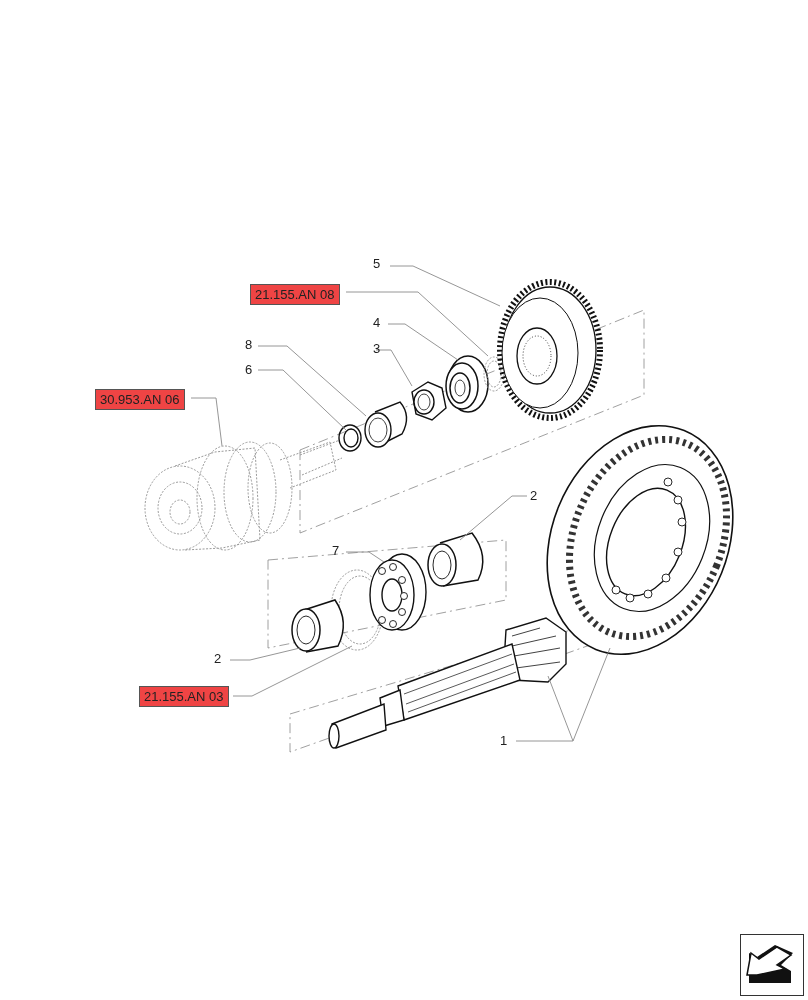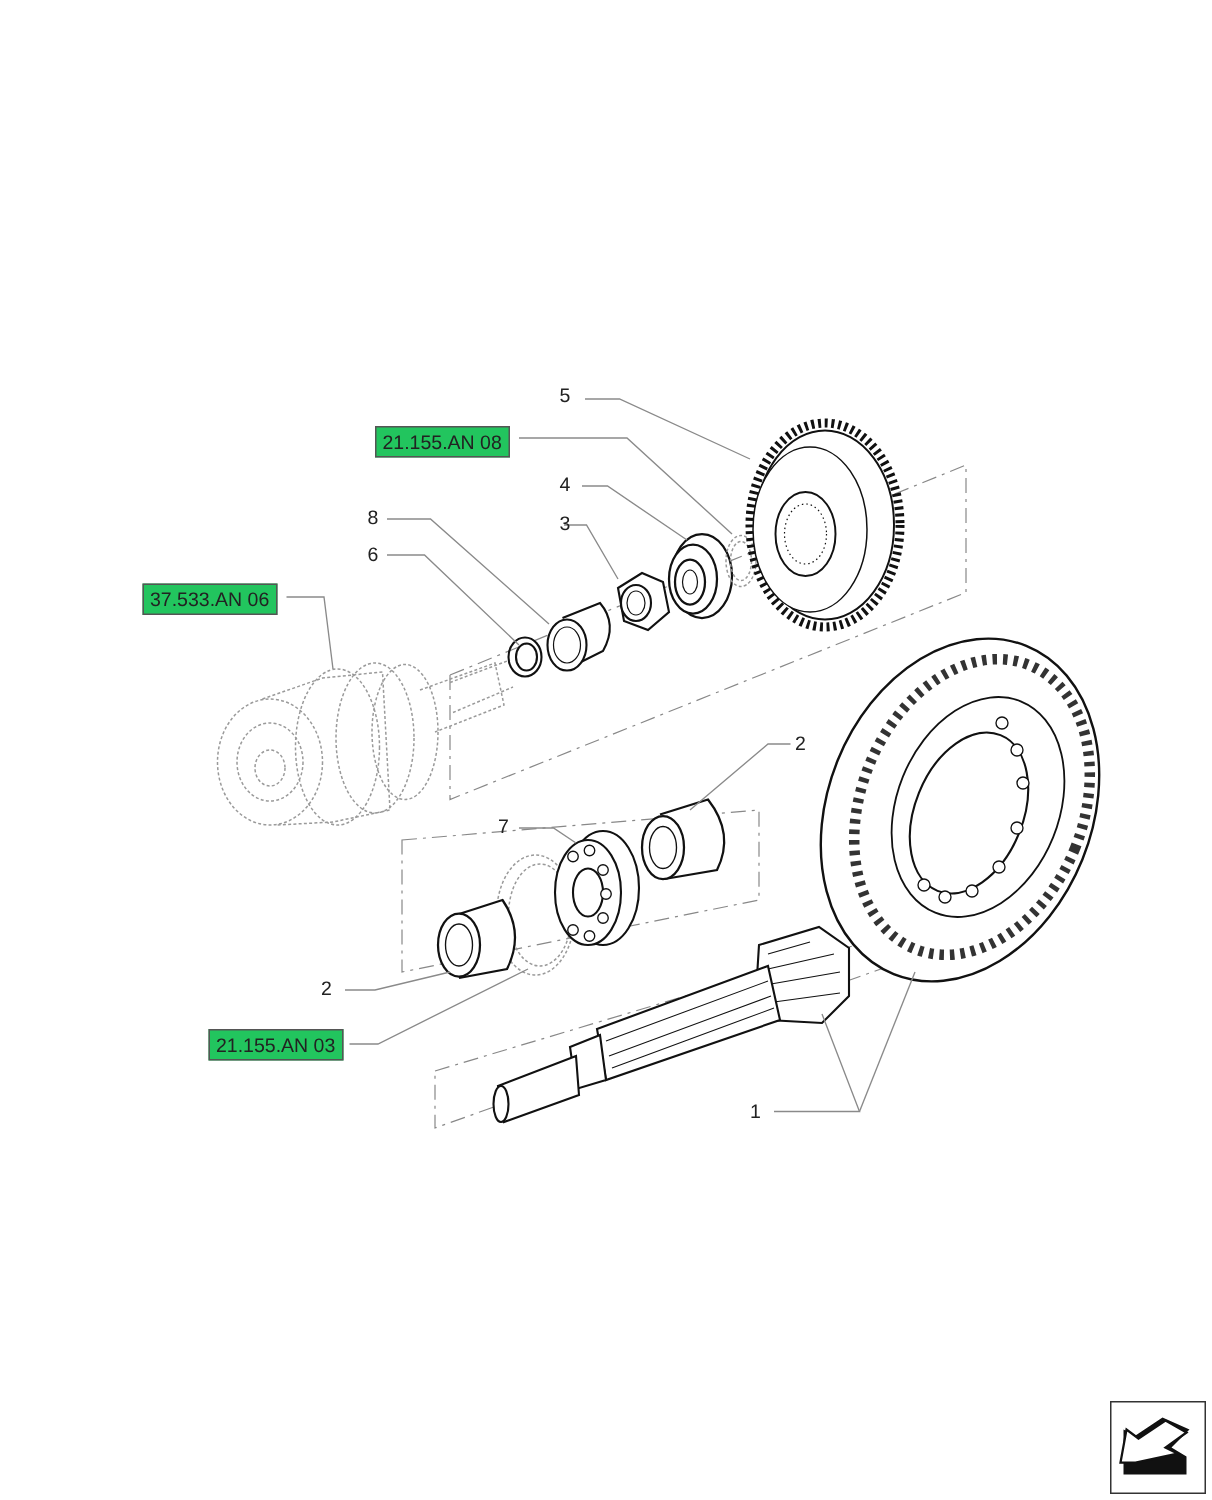--- a/index.html
+++ b/index.html
@@ -1,21 +1,21 @@
 <!DOCTYPE html>
 <html><head>
   <meta charset="utf-8">
   <style>
     html, body { margin: 0; padding: 0; background: #ffffff; }
     body { width: 808px; height: 1000px; position: relative; overflow: hidden;
            font-family: "Liberation Sans", sans-serif; }
     #canvas { position: absolute; left: 0; top: 0; width: 808px; height: 1000px; }
     .callout { position: absolute; font-size: 13px; color: #222; line-height: 1; white-space: nowrap; }
     .refbox { position: absolute; font-size: 13px; color: #222; line-height: 1; padding: 3px 4px 3px 4px;
-              border: 1px solid #555; background: #22c55e; white-space: nowrap; }
+              border: 1px solid #555; background: #ef4444; white-space: nowrap; }
     .nav-icon { position: absolute; left: 740px; top: 934px; width: 64px; height: 62px; box-sizing: border-box;
                 border: 1.5px solid #333; background: #fff; }
   </style>
 </head>
 <body>
 
 <svg id="canvas" viewBox="0 0 808 1000" xmlns="http://www.w3.org/2000/svg">
   <defs>
     <pattern id="teeth" width="6" height="6" patternUnits="userSpaceOnUse">
       <path d="M0 3 L3 0 L6 3" fill="none" stroke="#111" stroke-width="1"></path>
@@ -159,21 +159,21 @@
 <div class="callout" style="left:373px;top:316px;">4</div>
 <div class="callout" style="left:373px;top:342px;">3</div>
 <div class="callout" style="left:245px;top:338px;">8</div>
 <div class="callout" style="left:245px;top:363px;">6</div>
 <div class="callout" style="left:332px;top:544px;">7</div>
 <div class="callout" style="left:530px;top:489px;">2</div>
 <div class="callout" style="left:214px;top:652px;">2</div>
 <div class="callout" style="left:500px;top:734px;">1</div>
 
 <div class="refbox" style="left:250px;top:284px;">21.155.AN 08</div>
-<div class="refbox" style="left:95px;top:389px;">37.533.AN 06</div>
+<div class="refbox" style="left:95px;top:389px;">30.953.AN 06</div>
 <div class="refbox" style="left:139px;top:686px;">21.155.AN 03</div>
 
 <div class="nav-icon">
   <svg width="61" height="59" viewBox="0 0 61 59" xmlns="http://www.w3.org/2000/svg">
     <polygon points="8,48 8,18 16,22 34,10 52,18 40,30 50,36 50,48" fill="#111"></polygon>
     <polygon points="6,40 10,18 18,24 36,12 50,20 36,30 44,34 16,40" fill="#fff" stroke="#111" stroke-width="1.5"></polygon>
   </svg>
 </div>
 
 </body></html>

